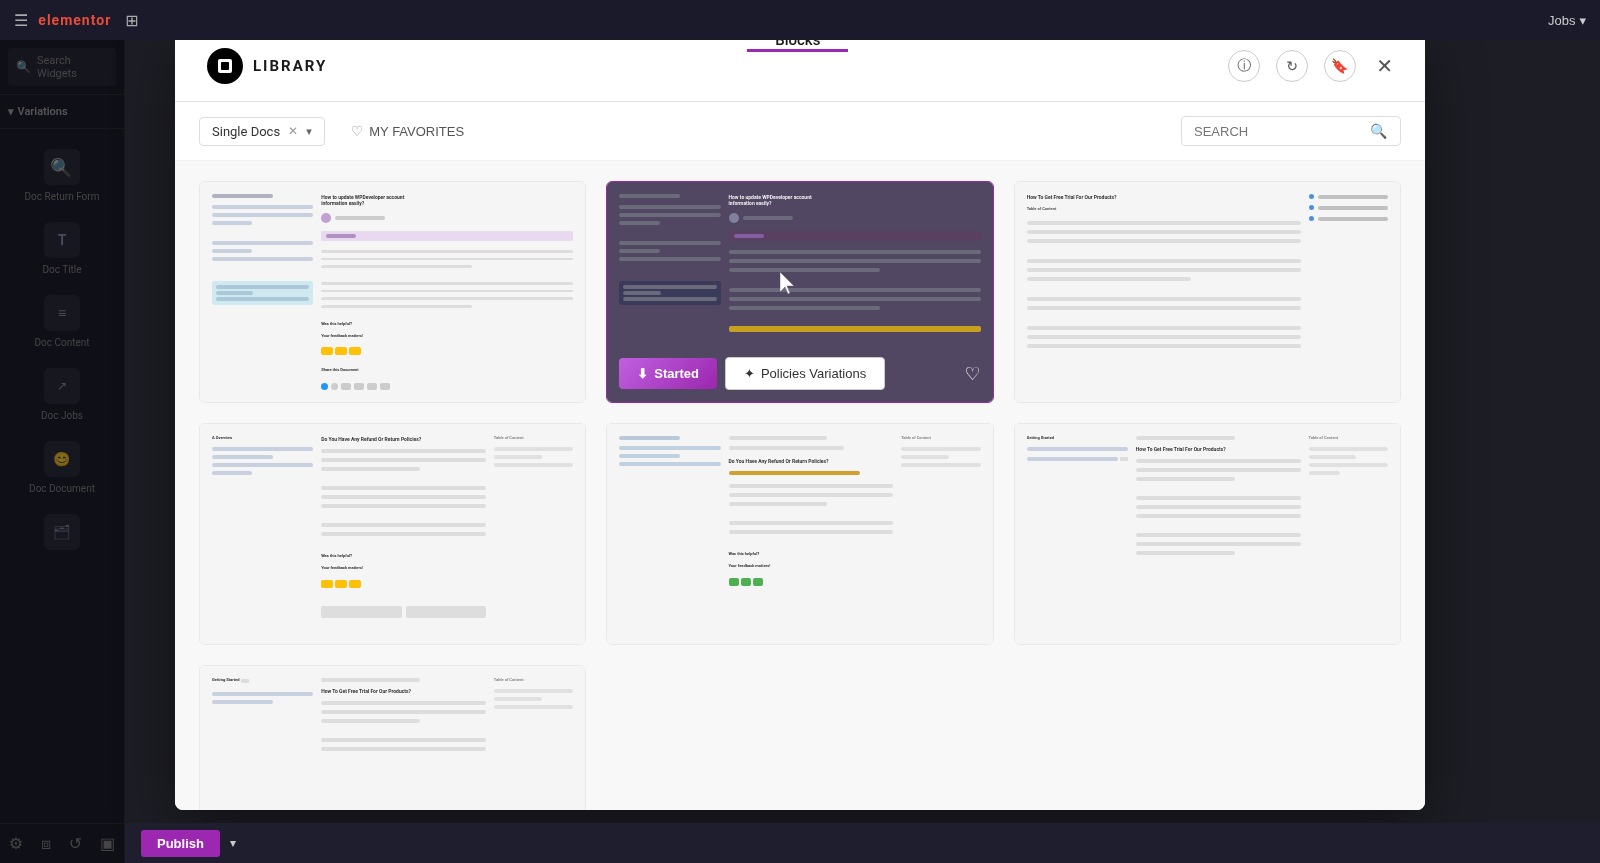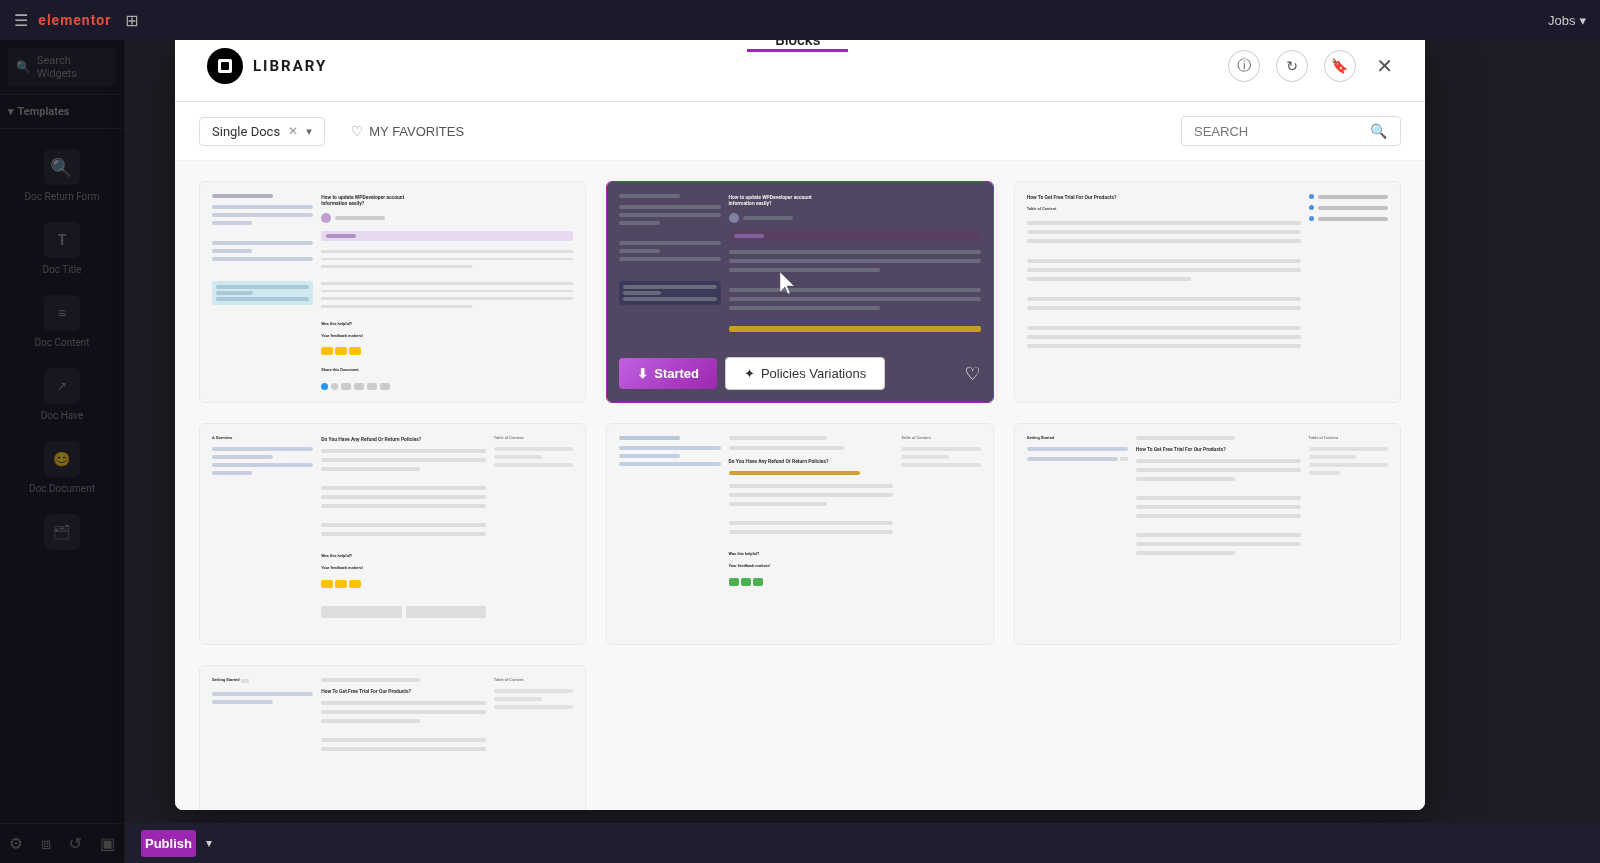--- a/index.html
+++ b/index.html
@@ -458,39 +458,39 @@
   <div style="position:absolute;top:40px;left:0;width:125px;height:823px;background:#1e1e2e;border-right:1px solid #333;display:flex;flex-direction:column;">
     <div style="padding:8px;border-bottom:1px solid #333;">
       <div style="display:flex;align-items:center;gap:6px;padding:6px 8px;background:#2a2a3a;border-radius:4px;">
         <span style="color:#888;font-size:12px;">🔍</span>
         <span style="color:#888;font-size:11px;">Search Widgets</span>
       </div>
     </div>
     <div style="padding:10px 8px;border-bottom:1px solid #333;">
       <div style="display:flex;align-items:center;gap:4px;color:#aaa;font-size:11px;font-weight:600;">
         <span>▾</span>
-        <span>Templates</span>
+        <span>Variations</span>
       </div>
     </div>
     <div class="editor-sidebar-items">
       <div class="editor-item">
         <div class="editor-item-icon" style="color:#9090b0;">🔍</div>
         <span class="editor-item-label">Doc Return Form</span>
       </div>
       <div class="editor-item">
         <div class="editor-item-icon" style="color:#9090b0;font-weight:bold;font-size:14px;">T</div>
         <span class="editor-item-label">Doc Title</span>
       </div>
       <div class="editor-item">
         <div class="editor-item-icon" style="color:#9090b0;font-size:14px;">≡</div>
         <span class="editor-item-label">Doc Content</span>
       </div>
       <div class="editor-item">
         <div class="editor-item-icon" style="color:#9090b0;font-size:12px;">↗</div>
-        <span class="editor-item-label">Doc Have</span>
+        <span class="editor-item-label">Doc Jobs</span>
       </div>
       <div class="editor-item">
         <div class="editor-item-icon" style="color:#9090b0;font-size:14px;">😊</div>
         <span class="editor-item-label">Doc Document</span>
       </div>
       <div class="editor-item">
         <div class="editor-item-icon" style="color:#9090b0;font-size:14px;">🗂</div>
         <span class="editor-item-label"></span>
       </div>
     </div>
@@ -499,21 +499,21 @@
       <span style="color:#888;font-size:16px;cursor:pointer;">⚙</span>
       <span style="color:#888;font-size:16px;cursor:pointer;">⧈</span>
       <span style="color:#888;font-size:16px;cursor:pointer;">↺</span>
       <span style="color:#888;font-size:16px;cursor:pointer;">▣</span>
     </div>
   </div>
 
   <div style="position:absolute;top:40px;left:125px;right:0;height:823px;background:#3a3a4a;">
 
     <div style="position:absolute;bottom:0;left:0;right:0;height:40px;background:#1e1e2e;display:flex;align-items:center;padding:0 16px;gap:10px;z-index:1;">
-      <button style="background:#9c27b0;color:white;border:none;border-radius:3px;padding:6px 4px;font-size:13px;font-weight:600;cursor:pointer;">Publish</button>
+      <button style="background:#9c27b0;color:white;border:none;border-radius:3px;padding:6px 16px;font-size:13px;font-weight:600;cursor:pointer;">Publish</button>
       <span style="color:#ccc;font-size:12px;cursor:pointer;">▾</span>
     </div>
   </div>
 </div>
 
 <div class="modal-overlay">
   <div class="modal">
 
     <div class="modal-header">
       <div class="modal-logo">

